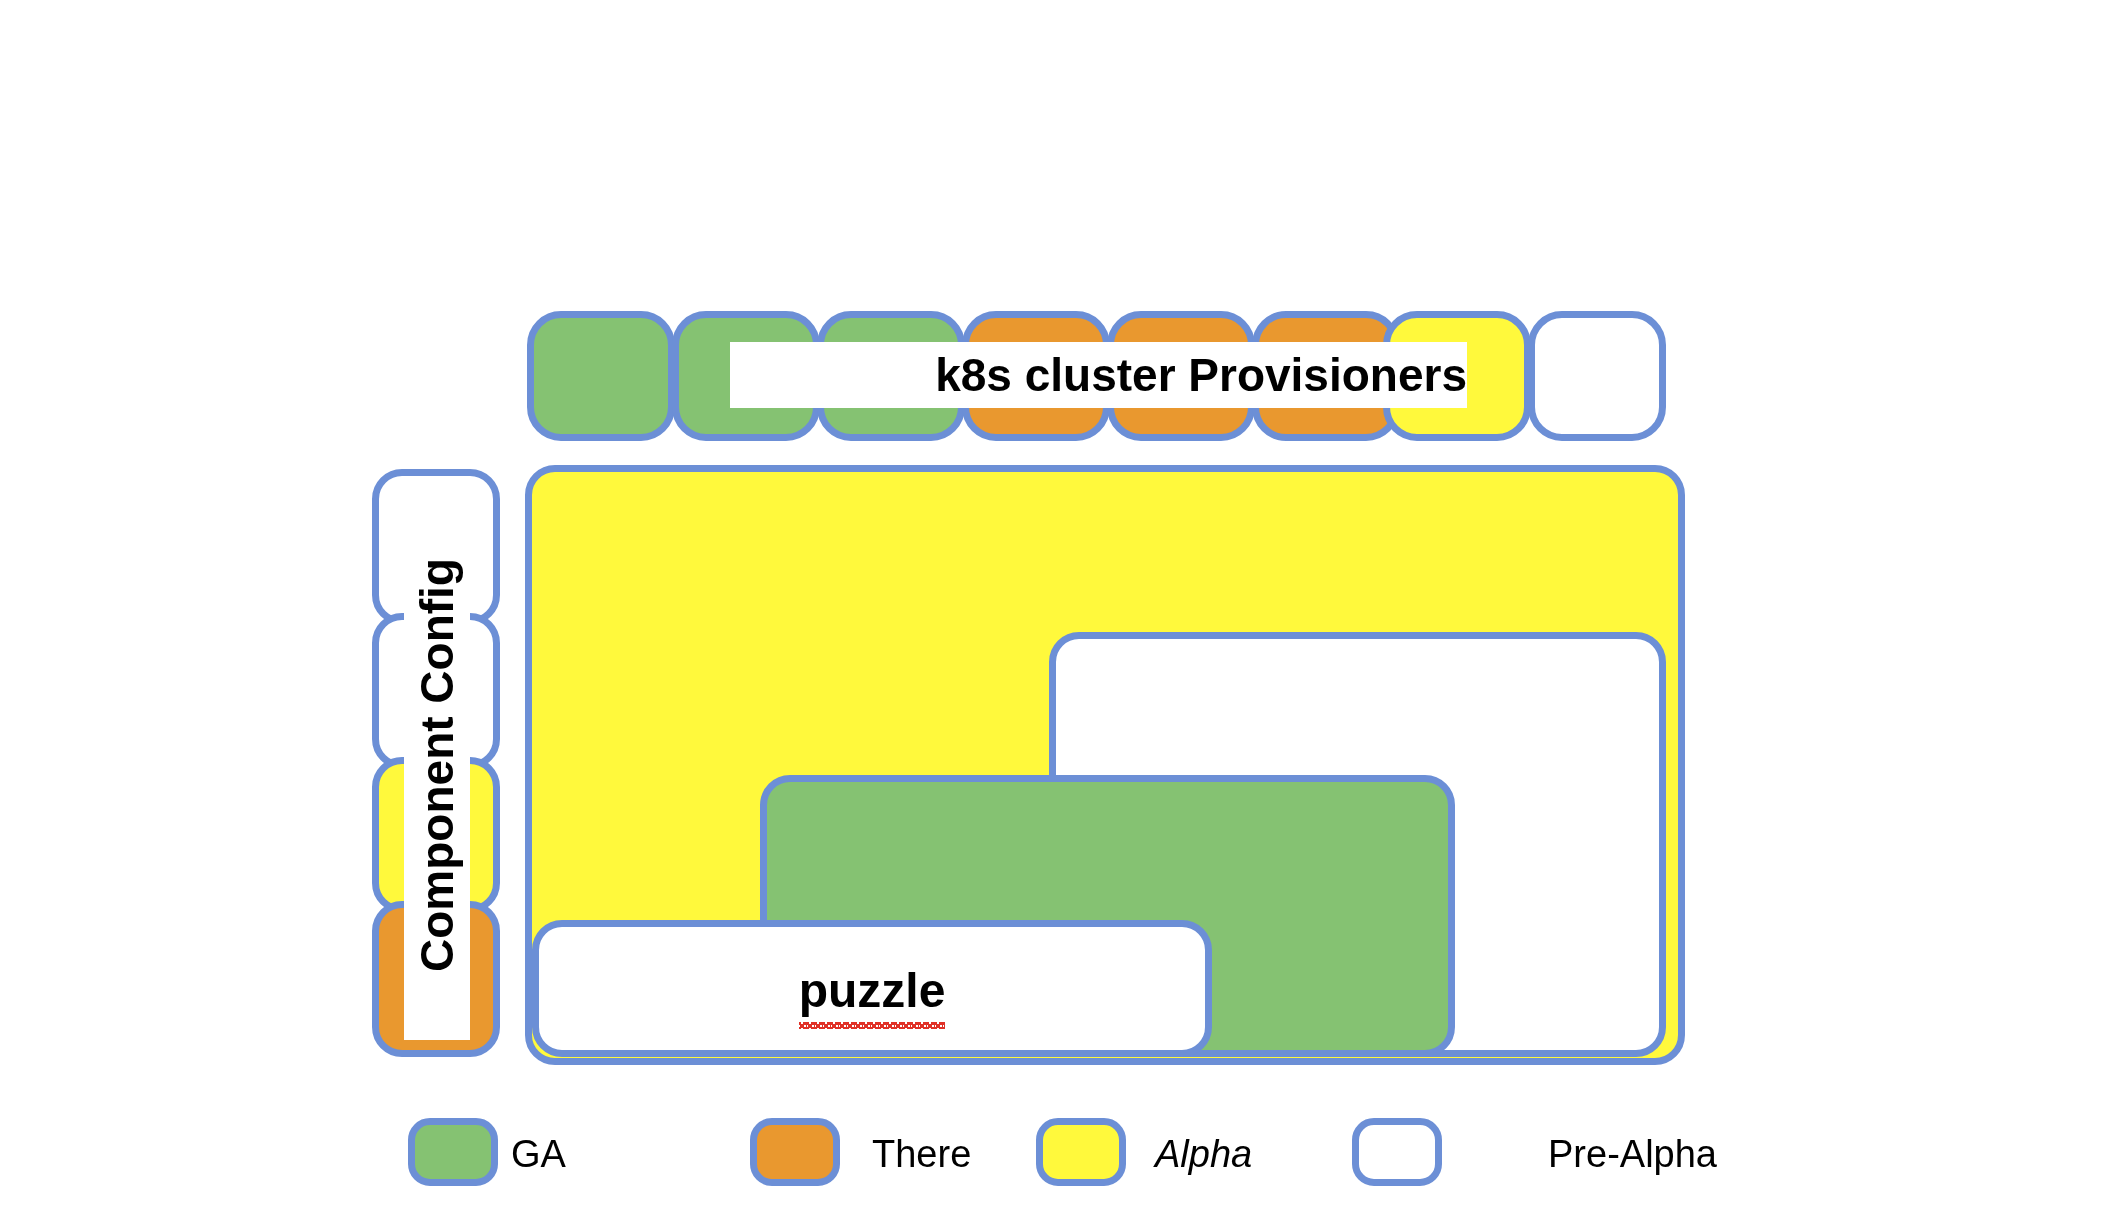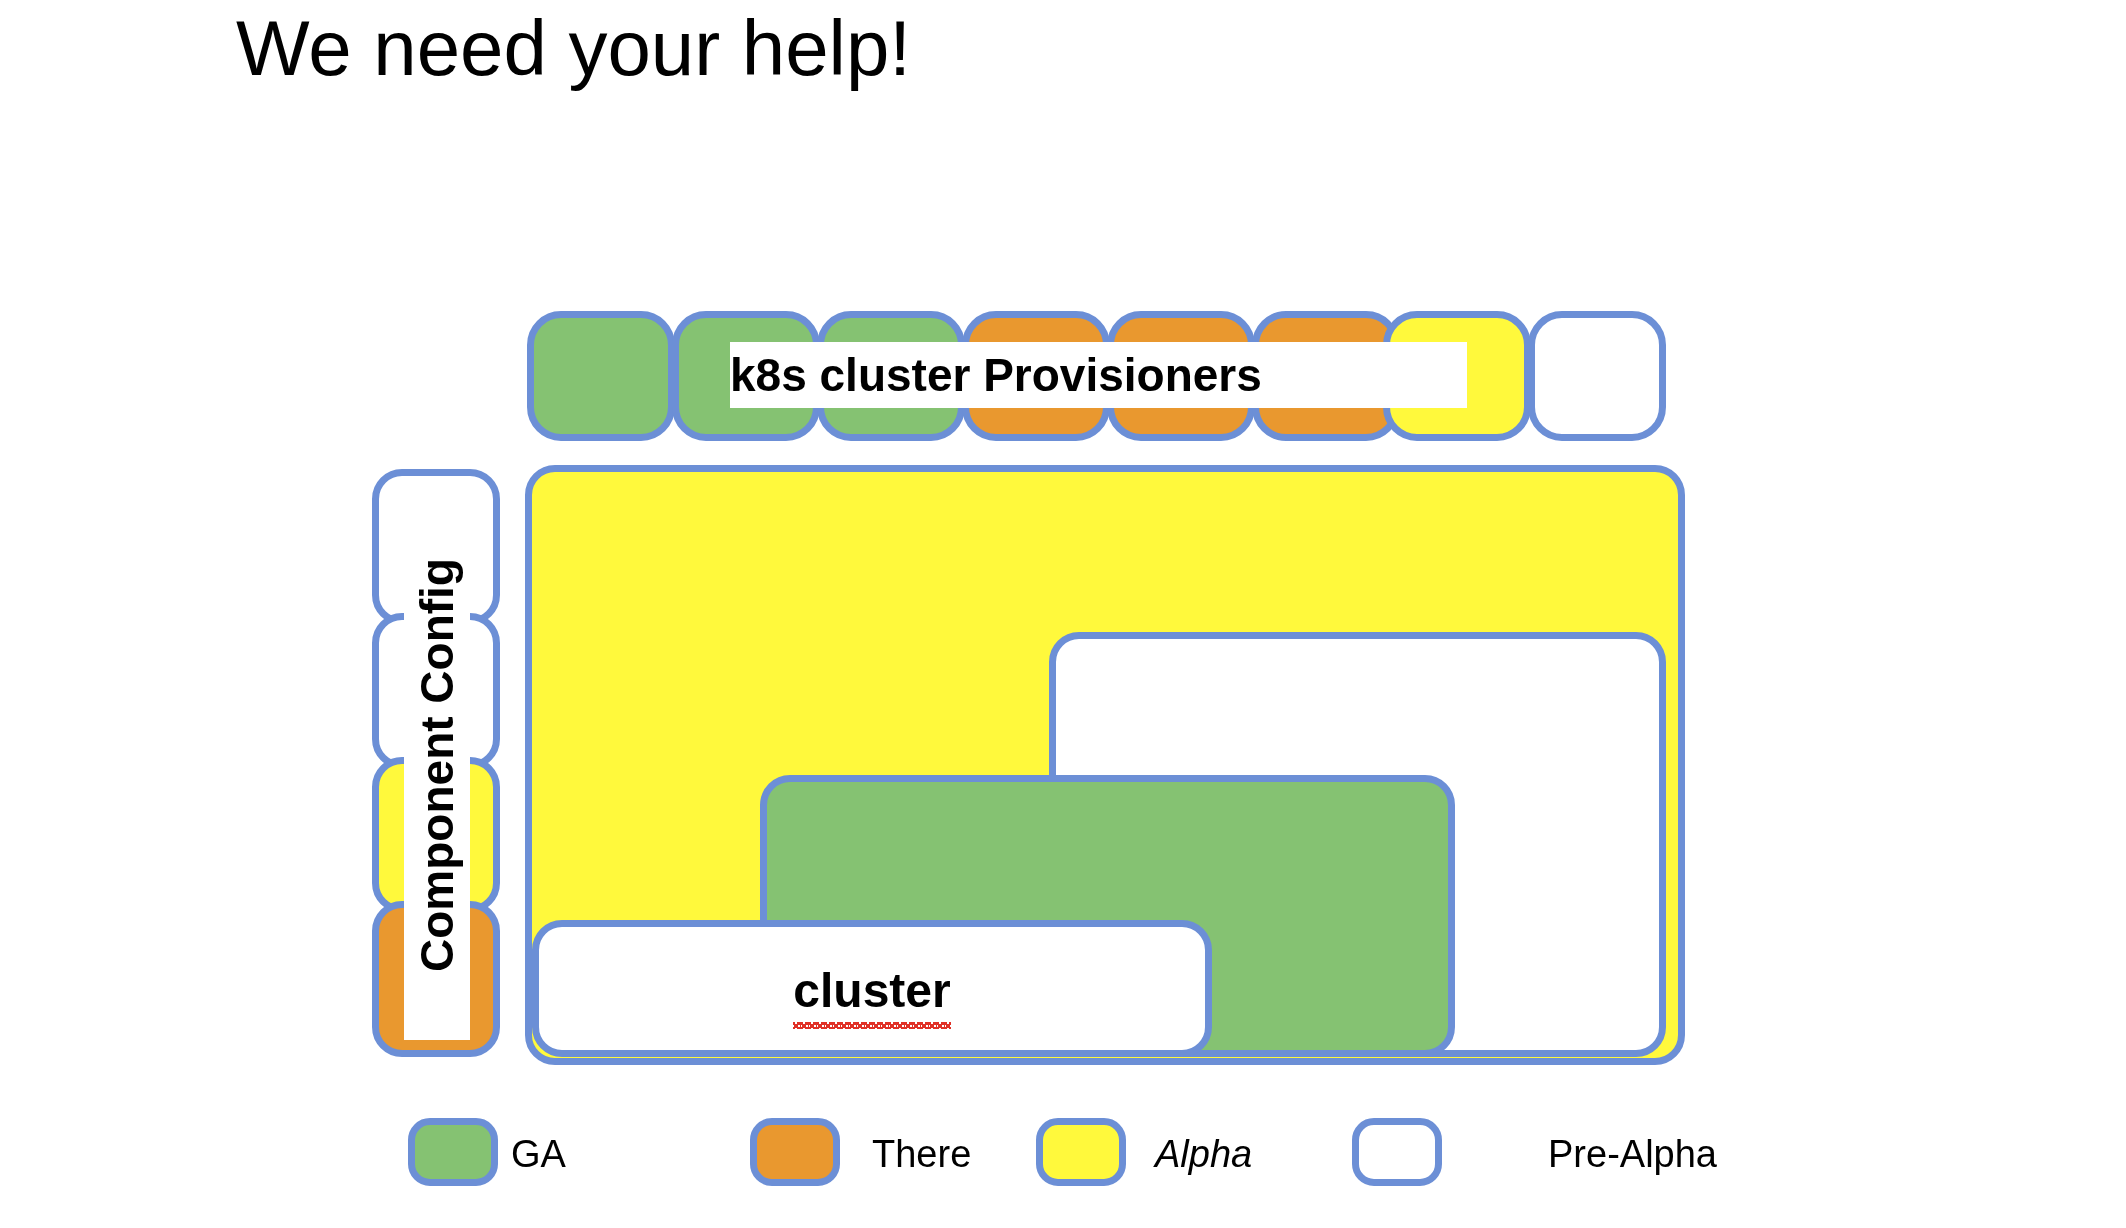--- a/index.html
+++ b/index.html
@@ -56,21 +56,21 @@
 
   
   .prov-box {
     border-radius: 34px;
   }
   .prov-band {
     position: absolute;
     background: #ffffff;
     display: flex;
     align-items: center;
-    justify-content: flex-start;
+    justify-content: flex-end;
   }
   .prov-band .txt {
     font-size: 46px;
     font-weight: bold;
     color: #000;
     white-space: nowrap;
   }
 
   
   .cc-box { border-radius: 30px; }
@@ -136,21 +136,20 @@
     font-weight: 400;
     color: #000;
     white-space: nowrap;
   }
 </style>
 </head>
 <body>
 
 <div id="slide">
 
-  <div class="title">We need your help!</div>
 
   <div>
     <div class="node prov-box green" style="left:527px; top:311px; width:148px; height:130px;"></div>
     <div class="node prov-box green" style="left:672px; top:311px; width:148px; height:130px;"></div>
     <div class="node prov-box green" style="left:817px; top:311px; width:148px; height:130px;"></div>
     <div class="node prov-box orange" style="left:962px; top:311px; width:148px; height:130px;"></div>
     <div class="node prov-box orange" style="left:1107px; top:311px; width:148px; height:130px;"></div>
     <div class="node prov-box orange" style="left:1252px; top:311px; width:148px; height:130px;"></div>
     <div class="node prov-box yellow" style="left:1383px; top:311px; width:148px; height:130px;"></div>
     <div class="node prov-box white" style="left:1528px; top:311px; width:138px; height:130px;"></div>
@@ -175,21 +174,21 @@
   <div class="big-label label-clusterapi" style="left:525px; top:505px; width:1160px; text-align:center;">Cluster API</div>
 
   <div class="node white" style="left:1049px; top:632px; width:617px; height:425px; z-index:2;"></div>
   <div class="big-label label-addons" style="left:1049px; top:676px; width:617px; text-align:center;">cluster-addons</div>
 
   <div class="node green" style="left:760px; top:775px; width:695px; height:282px; z-index:3;"></div>
   <div class="big-label label-kubeadm" style="left:760px; top:820px; width:695px; text-align:center;">kubeadm</div>
 
   <div class="node white" style="left:532px; top:920px; width:680px; height:137px; z-index:4;"></div>
   <div class="big-label label-etcdadm" style="left:532px; top:963px; width:680px; text-align:center; z-index:5;">
-    <span class="misspell">cluster</span>
+    <span class="misspell">puzzle</span>
   </div>
 
   <div>
     <div class="legend-swatch" style="left:408px; top:1118px; width:90px; height:68px; background:#85c272;"></div>
     <div class="legend-text" style="left:511px; top:1133px;">GA</div>
 
     <div class="legend-swatch" style="left:750px; top:1118px; width:90px; height:68px; background:#e9982f;"></div>
     <div class="legend-text" style="left:872px; top:1133px;">There</div>
 
     <div class="legend-swatch" style="left:1036px; top:1118px; width:90px; height:68px; background:#fff93c;"></div>

